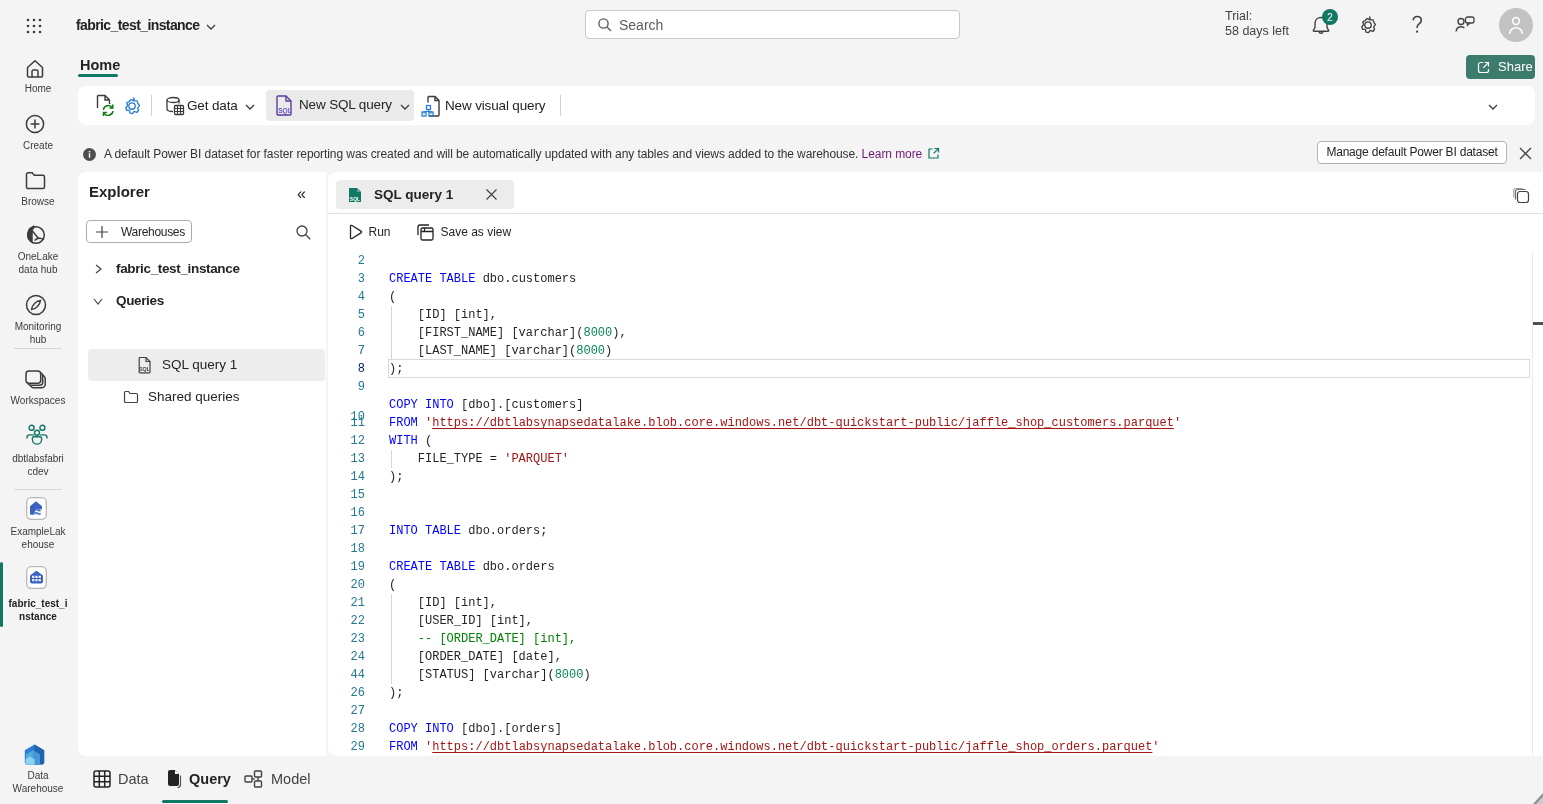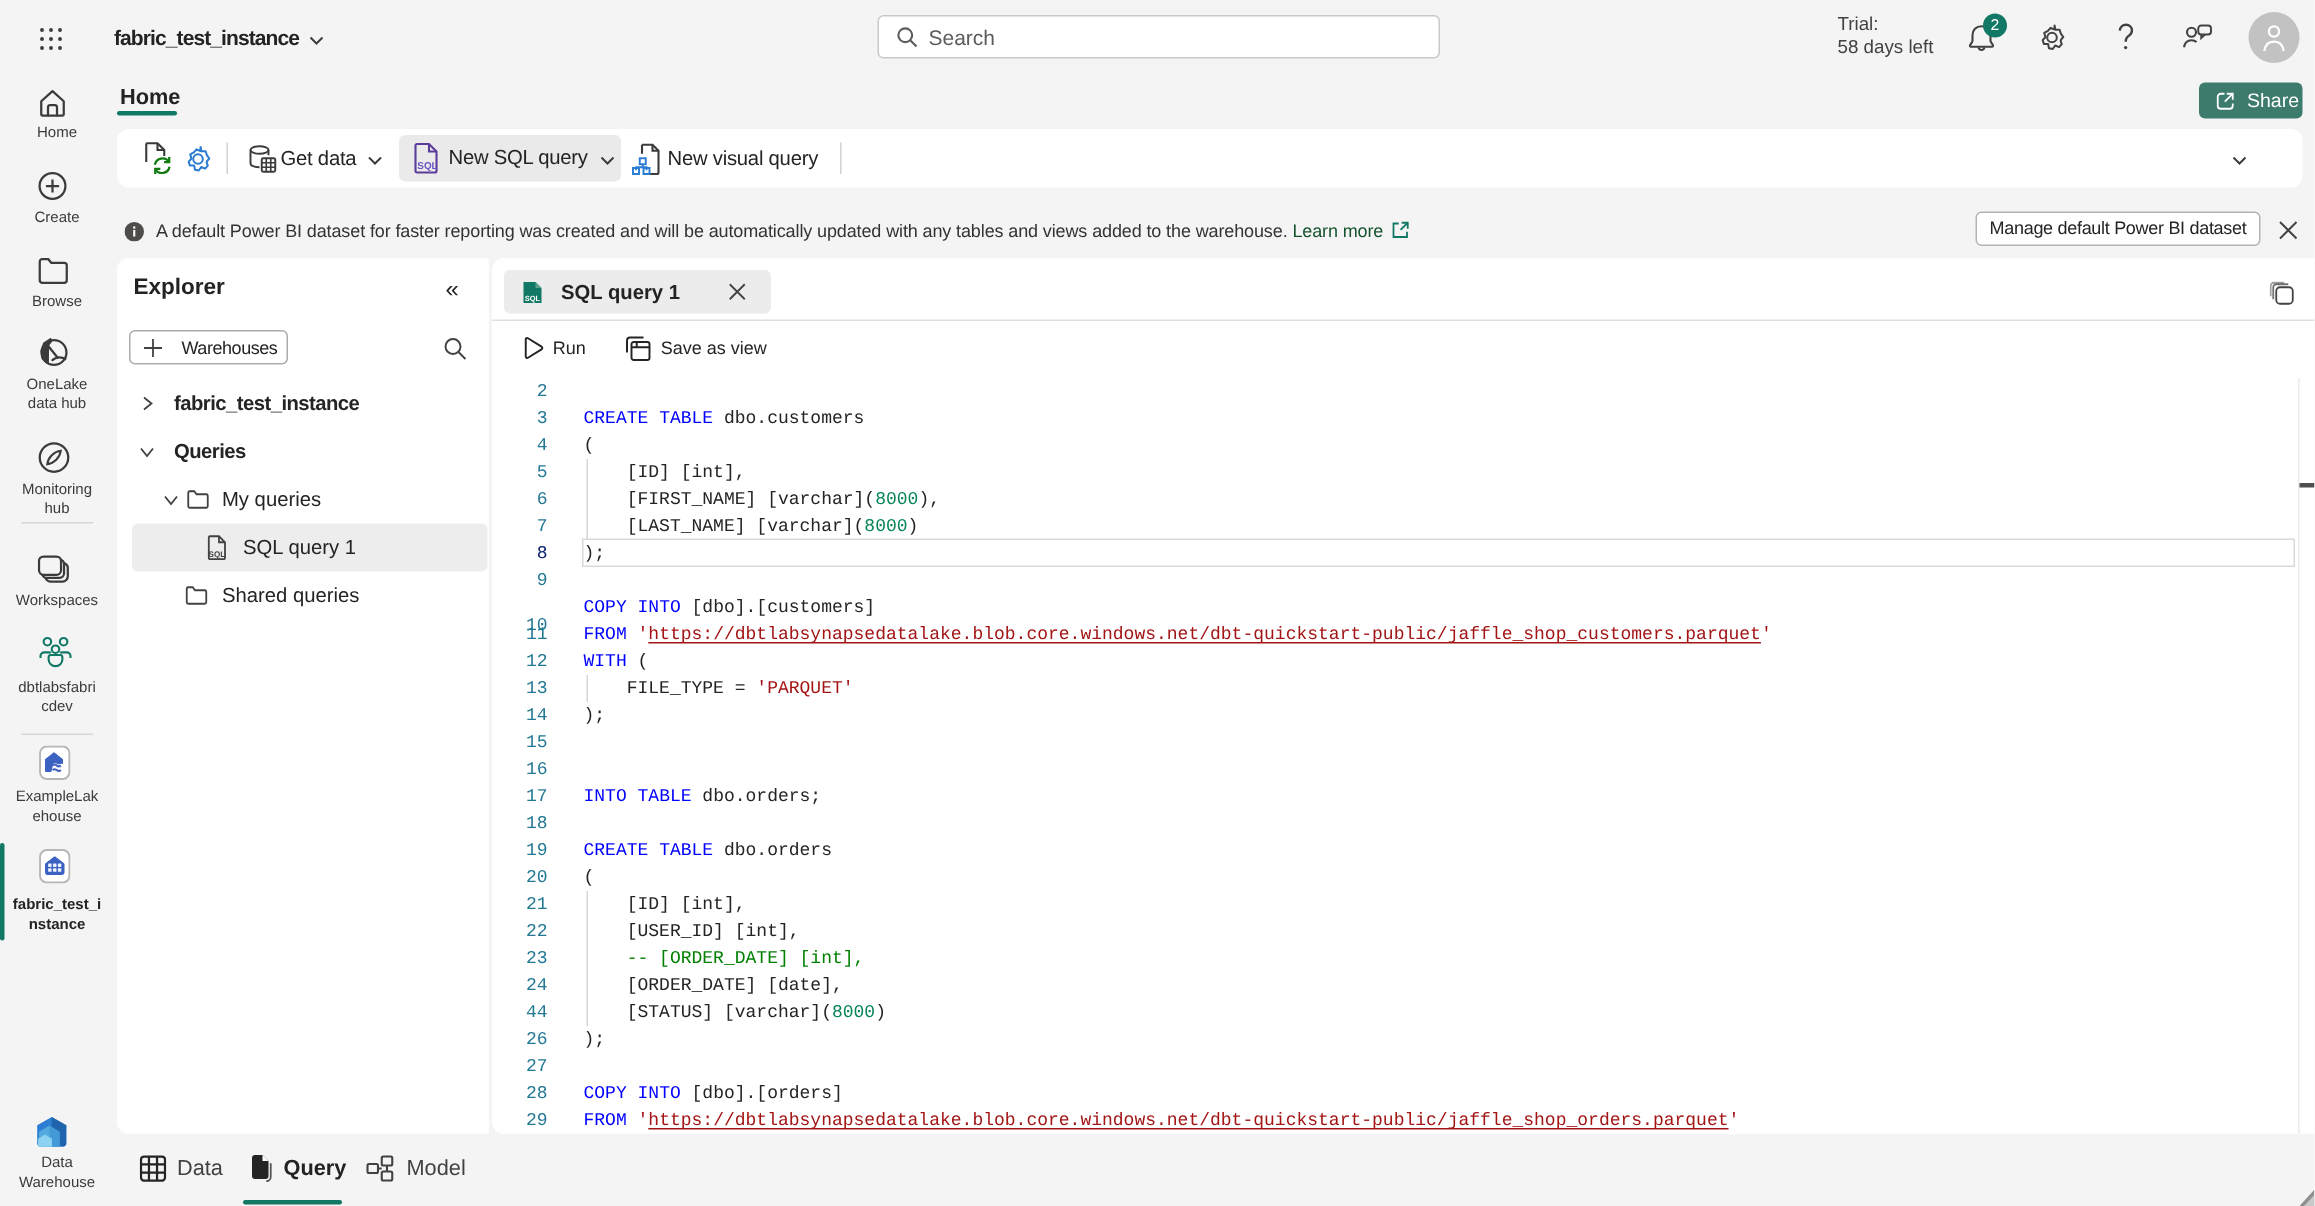--- a/index.html
+++ b/index.html
@@ -191,21 +191,21 @@
       <path d="M2 4l4 4 4-4" fill="none" stroke="#3b3b3b" stroke-width="1.3"></path>
     </svg>
 </div>
 
 <div id="banner">
   <svg class="abs" style="left:83px; top:19px;" width="13" height="13" viewBox="0 0 13 13">
       <circle cx="6.5" cy="6.5" r="6.5" fill="#4f4d4b"></circle>
       <rect x="5.8" y="5.3" width="1.4" height="4.4" fill="#fff"></rect>
       <rect x="5.8" y="2.9" width="1.4" height="1.5" fill="#fff"></rect>
     </svg>
-  <div id="bannertext">A default Power BI dataset for faster reporting was created and will be automatically updated with any tables and views added to the warehouse. <span style="color:#14532d;">Learn more</span> <svg style="display:inline; vertical-align:-2px; margin-left:2px;" width="13" height="13" viewBox="0 0 13 13">
+  <div id="bannertext">A default Power BI dataset for faster reporting was created and will be automatically updated with any tables and views added to the warehouse. <span style="color:#701a75;">Learn more</span> <svg style="display:inline; vertical-align:-2px; margin-left:2px;" width="13" height="13" viewBox="0 0 13 13">
         <path d="M5.5 2H2v9h9V7.5" fill="none" stroke="#117865" stroke-width="1.2"></path>
         <path d="M7.5 1.5H11.5V5.5" fill="none" stroke="#117865" stroke-width="1.2"></path>
         <path d="M11 2L6.7 6.3" fill="none" stroke="#117865" stroke-width="1.2"></path>
       </svg></div>
   <div id="managebtn">Manage default Power BI dataset</div>
   <svg class="abs" style="left:1518px; top:17px;" width="15" height="15" viewBox="0 0 15 15">
       <path d="M2 2l11 11M13 2L2 13" stroke="#424242" stroke-width="1.3"></path>
     </svg>
 </div>
 
@@ -227,29 +227,20 @@
     <svg class="chev" style="left:14px;" viewBox="0 0 12 12">
         <path d="M4 2l5 4-5 4" fill="none" stroke="#424242" stroke-width="1.2"></path>
       </svg>
     <span class="lbl" style="left:38px; font-weight:700; letter-spacing:-0.35px;">fabric_test_instance</span>
   </div>
   <div class="trow" style="top:113px;">
     <svg class="chev" style="left:14px;" viewBox="0 0 12 12">
         <path d="M2 4l4 5 4-5" fill="none" stroke="#424242" stroke-width="1.2"></path>
       </svg>
     <span class="lbl" style="left:38px; font-weight:700; letter-spacing:-0.35px;">Queries</span>
-  </div>
-  <div class="trow" style="top:145px;">
-    <svg class="chev" style="left:30px;" viewBox="0 0 12 12">
-        <path d="M2 4l4 5 4-5" fill="none" stroke="#424242" stroke-width="1.2"></path>
-      </svg>
-    <svg class="abs" style="left:46px; top:9px;" width="16" height="14" viewBox="0 0 16 14">
-        <path d="M1.5 2.5c0-.6.4-1 1-1h3l1.5 2h6.5c.6 0 1 .4 1 1v7c0 .6-.4 1-1 1h-11c-.6 0-1-.4-1-1z" fill="none" stroke="#424242" stroke-width="1.2"></path>
-      </svg>
-    <span class="lbl" style="left:70px;">My queries</span>
   </div>
   <div id="selrow"></div>
   <div class="trow" style="top:177px;">
     <svg class="abs" style="left:59px; top:7px;" width="16" height="18" viewBox="0 0 16 18">
         <path d="M3 1.5h6l4 4V16a.8.8 0 01-.8.8H3a.8.8 0 01-.8-.8V2.3a.8.8 0 01.8-.8z" fill="none" stroke="#424242" stroke-width="1.2"></path>
         <path d="M9 1.5v4h4" fill="none" stroke="#424242" stroke-width="1.2"></path>
         <text x="2" y="15" font-family="Liberation Sans" font-size="5.4" font-weight="bold" fill="#424242">SQL</text>
       </svg>
     <span class="lbl" style="left:84px;">SQL query 1</span>
   </div>

